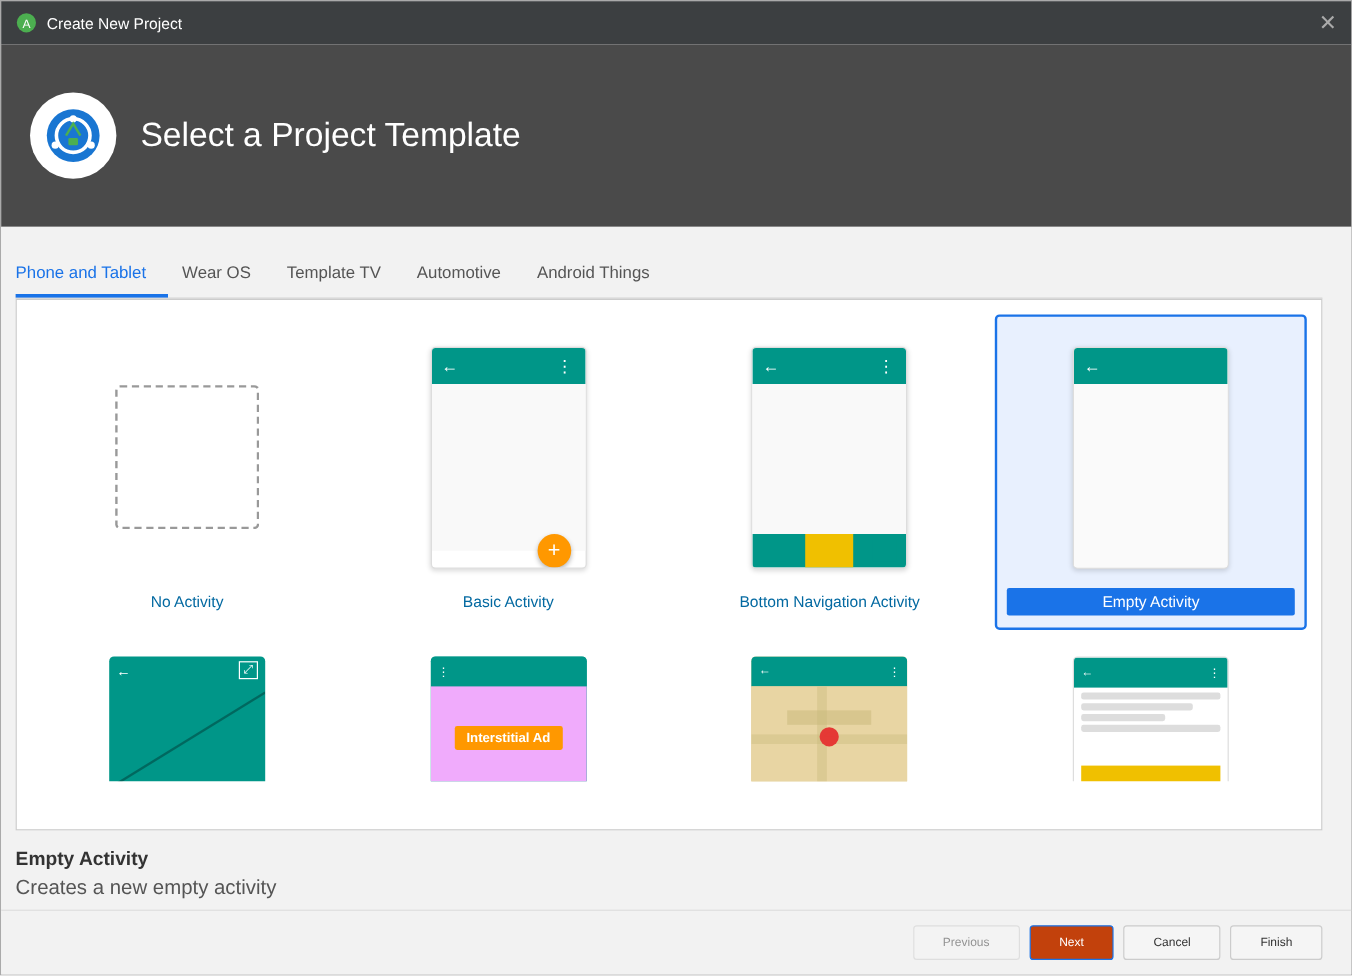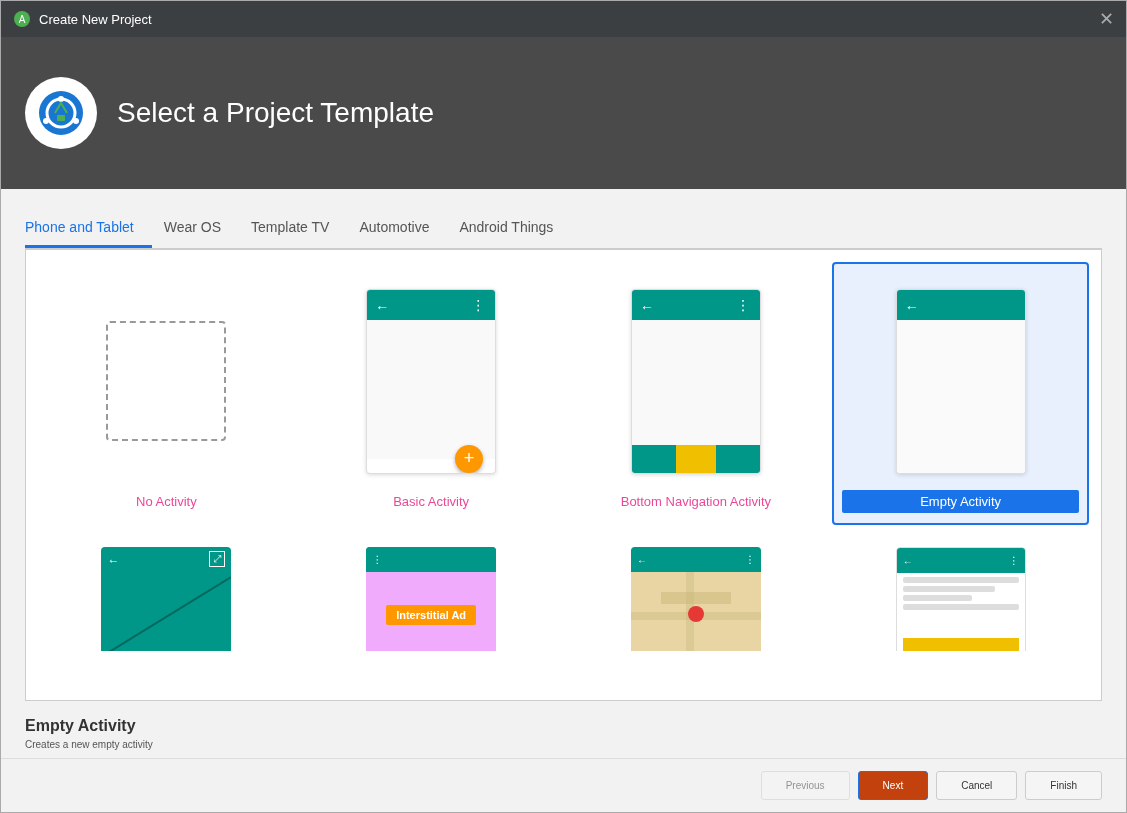--- a/index.html
+++ b/index.html
@@ -13,37 +13,37 @@
     .titlebar-icon { width: 18px; height: 18px; }
     .titlebar-close { background: none; border: none; color: #aaa; font-size: 18px; cursor: pointer; line-height: 1; }
 
     
     .header { background: #4a4a4a; display: flex; align-items: center; padding: 16px 24px; gap: 20px; flex-shrink: 0; height: 152px; }
     .header-logo { width: 72px; height: 72px; background: #fff; border-radius: 50%; display: flex; align-items: center; justify-content: center; flex-shrink: 0; }
     .header-logo svg { width: 48px; height: 48px; }
     .header-title { color: #fff; font-size: 28px; font-weight: 400; }
 
     
-    .content { flex: 1; display: flex; flex-direction: column; padding: 20px 24px 0 24px; background: #f2f2f2; overflow: hidden; }
+    .content { flex: 1; display: flex; flex-direction: column; padding: 20px 24px 0 12px; background: #f2f2f2; overflow: hidden; }
 
     
     .tabs { display: flex; border-bottom: 1px solid #ccc; margin-bottom: 0; background: #f2f2f2; flex-shrink: 0; }
     .tab { padding: 10px 18px 10px 4px; font-size: 14px; color: #555; cursor: pointer; border-bottom: 3px solid transparent; margin-right: 8px; }
     .tab.active { color: #1a73e8; border-bottom: 3px solid #1a73e8; font-weight: 500; }
     .tab:first-child { padding-left: 0; }
 
     
     .grid-container { border: 1px solid #ccc; background: #fff; flex: 1; overflow-y: auto; overflow-x: hidden; }
     .template-grid { display: grid; grid-template-columns: repeat(4, 1fr); gap: 0; padding: 8px; }
 
     
     .template-card { display: flex; flex-direction: column; align-items: center; padding: 12px 8px 10px; cursor: pointer; border: 2px solid transparent; border-radius: 4px; margin: 4px; }
     .template-card.selected { border: 2px solid #1a73e8; background: #e8f0fe; border-radius: 4px; }
     .card-preview { width: 155px; height: 210px; display: flex; align-items: center; justify-content: center; }
-    .card-label { font-size: 13px; color: #ec4899; text-align: center; margin-top: 4px; padding: 4px 8px; }
+    .card-label { font-size: 13px; color: #0369a1; text-align: center; margin-top: 4px; padding: 4px 8px; }
     .template-card.selected .card-label { background: #1a73e8; color: #fff; width: 100%; border-radius: 2px; }
 
     
     .no-activity-preview { width: 120px; height: 120px; border: 2px dashed #999; border-radius: 4px; }
 
     
     .phone-mockup { width: 130px; height: 185px; background: #fff; border-radius: 4px; border: 1px solid #ddd; box-shadow: 0 1px 4px rgba(0,0,0,0.15); overflow: hidden; display: flex; flex-direction: column; }
     .phone-topbar { background: #009688; height: 30px; display: flex; align-items: center; justify-content: space-between; padding: 0 8px; flex-shrink: 0; }
     .phone-topbar .back-arrow { color: #fff; font-size: 14px; }
     .phone-topbar .dots { color: #fff; font-size: 14px; letter-spacing: 2px; }
@@ -86,21 +86,21 @@
     .master-body { flex: 1; padding: 4px 6px; display: flex; flex-direction: column; gap: 3px; }
     .master-line { height: 6px; background: #ddd; border-radius: 2px; }
     .master-line.short { width: 60%; }
     .master-line.medium { width: 80%; }
     .master-line.long { width: 100%; }
     .master-bottom { height: 14px; background: #f0c000; margin-top: auto; }
 
     
     .description { padding: 16px 0 8px 0; flex-shrink: 0; }
     .description-title { font-size: 16px; font-weight: bold; color: #333; margin-bottom: 4px; }
-    .description-text { font-size: 10px; color: #555; }
+    .description-text { font-size: 17px; color: #555; }
 
     
     .footer { display: flex; justify-content: flex-end; align-items: center; padding: 12px 24px; gap: 8px; background: #f2f2f2; border-top: 1px solid #ddd; flex-shrink: 0; }
     .btn { padding: 8px 24px; font-size: 10px; border-radius: 3px; cursor: pointer; border: 1px solid #ccc; background: #f5f5f5; color: #333; }
     .btn-primary { background: #c2410c; color: #fff; border-color: #1a73e8; font-weight: 500; }
     .btn:disabled { opacity: 0.5; cursor: default; }
 
     
     .grid-container::-webkit-scrollbar { width: 8px; }
     .grid-container::-webkit-scrollbar-track { background: #f1f1f1; }

